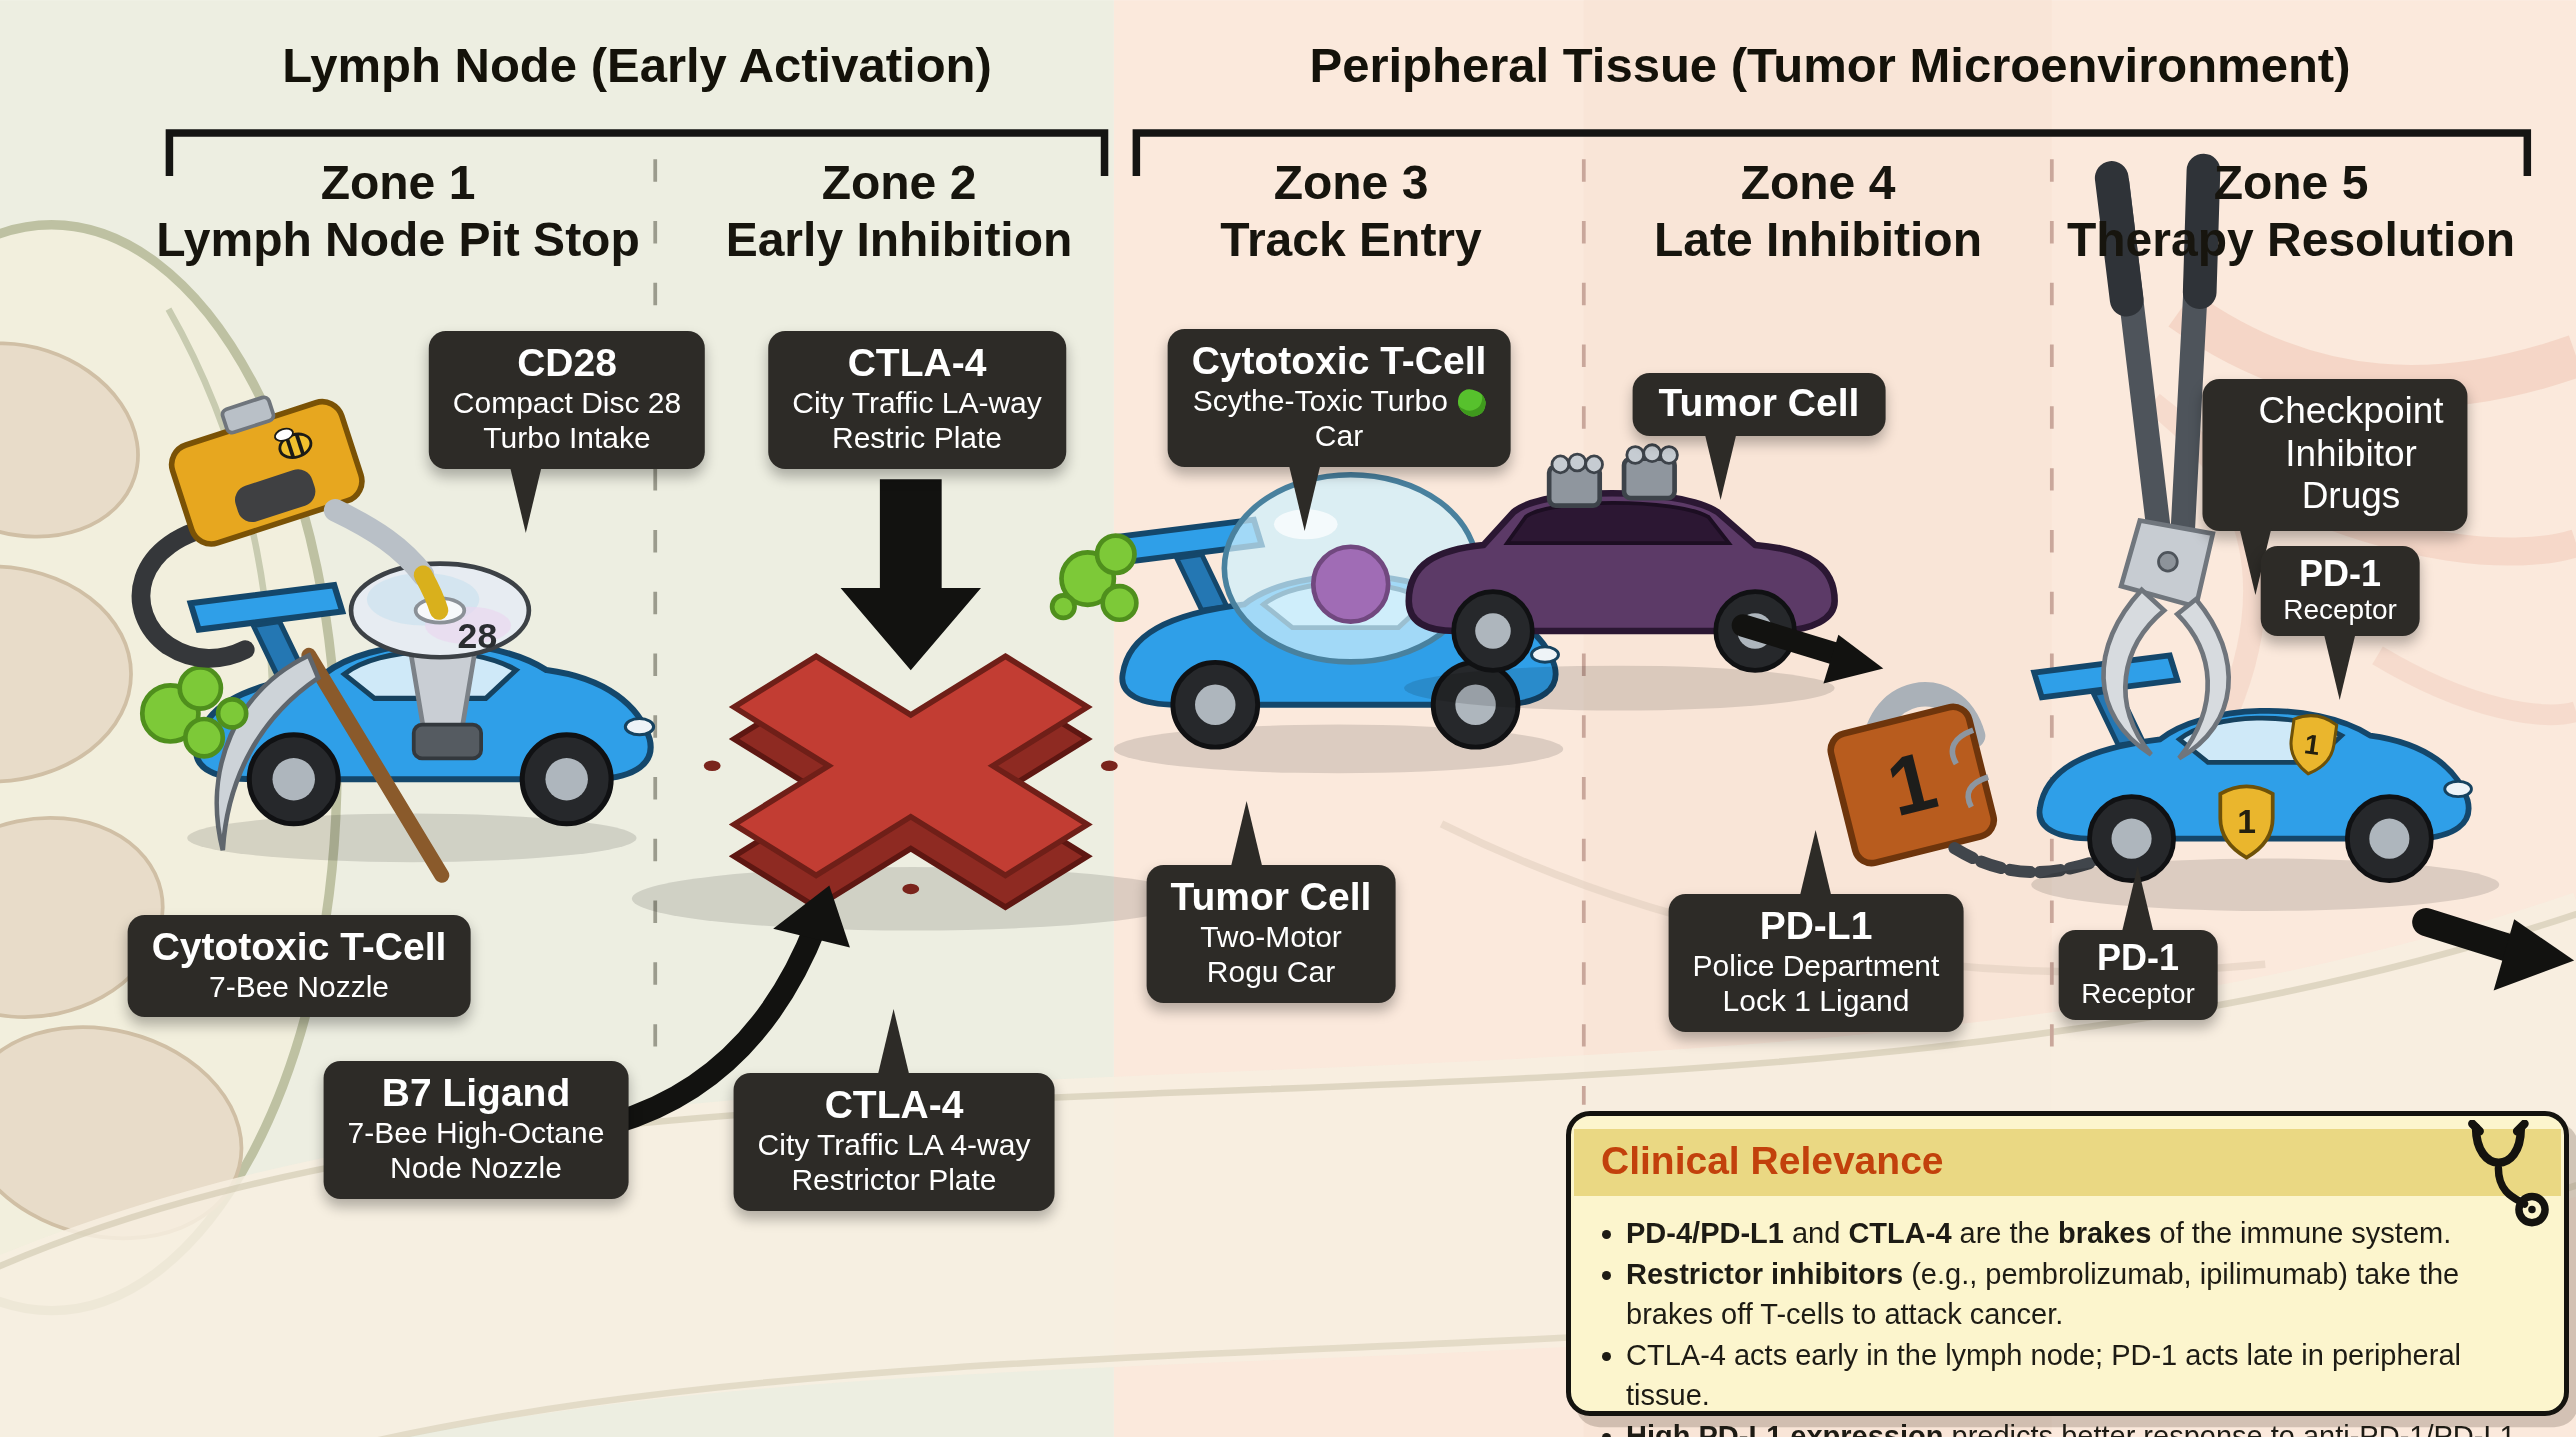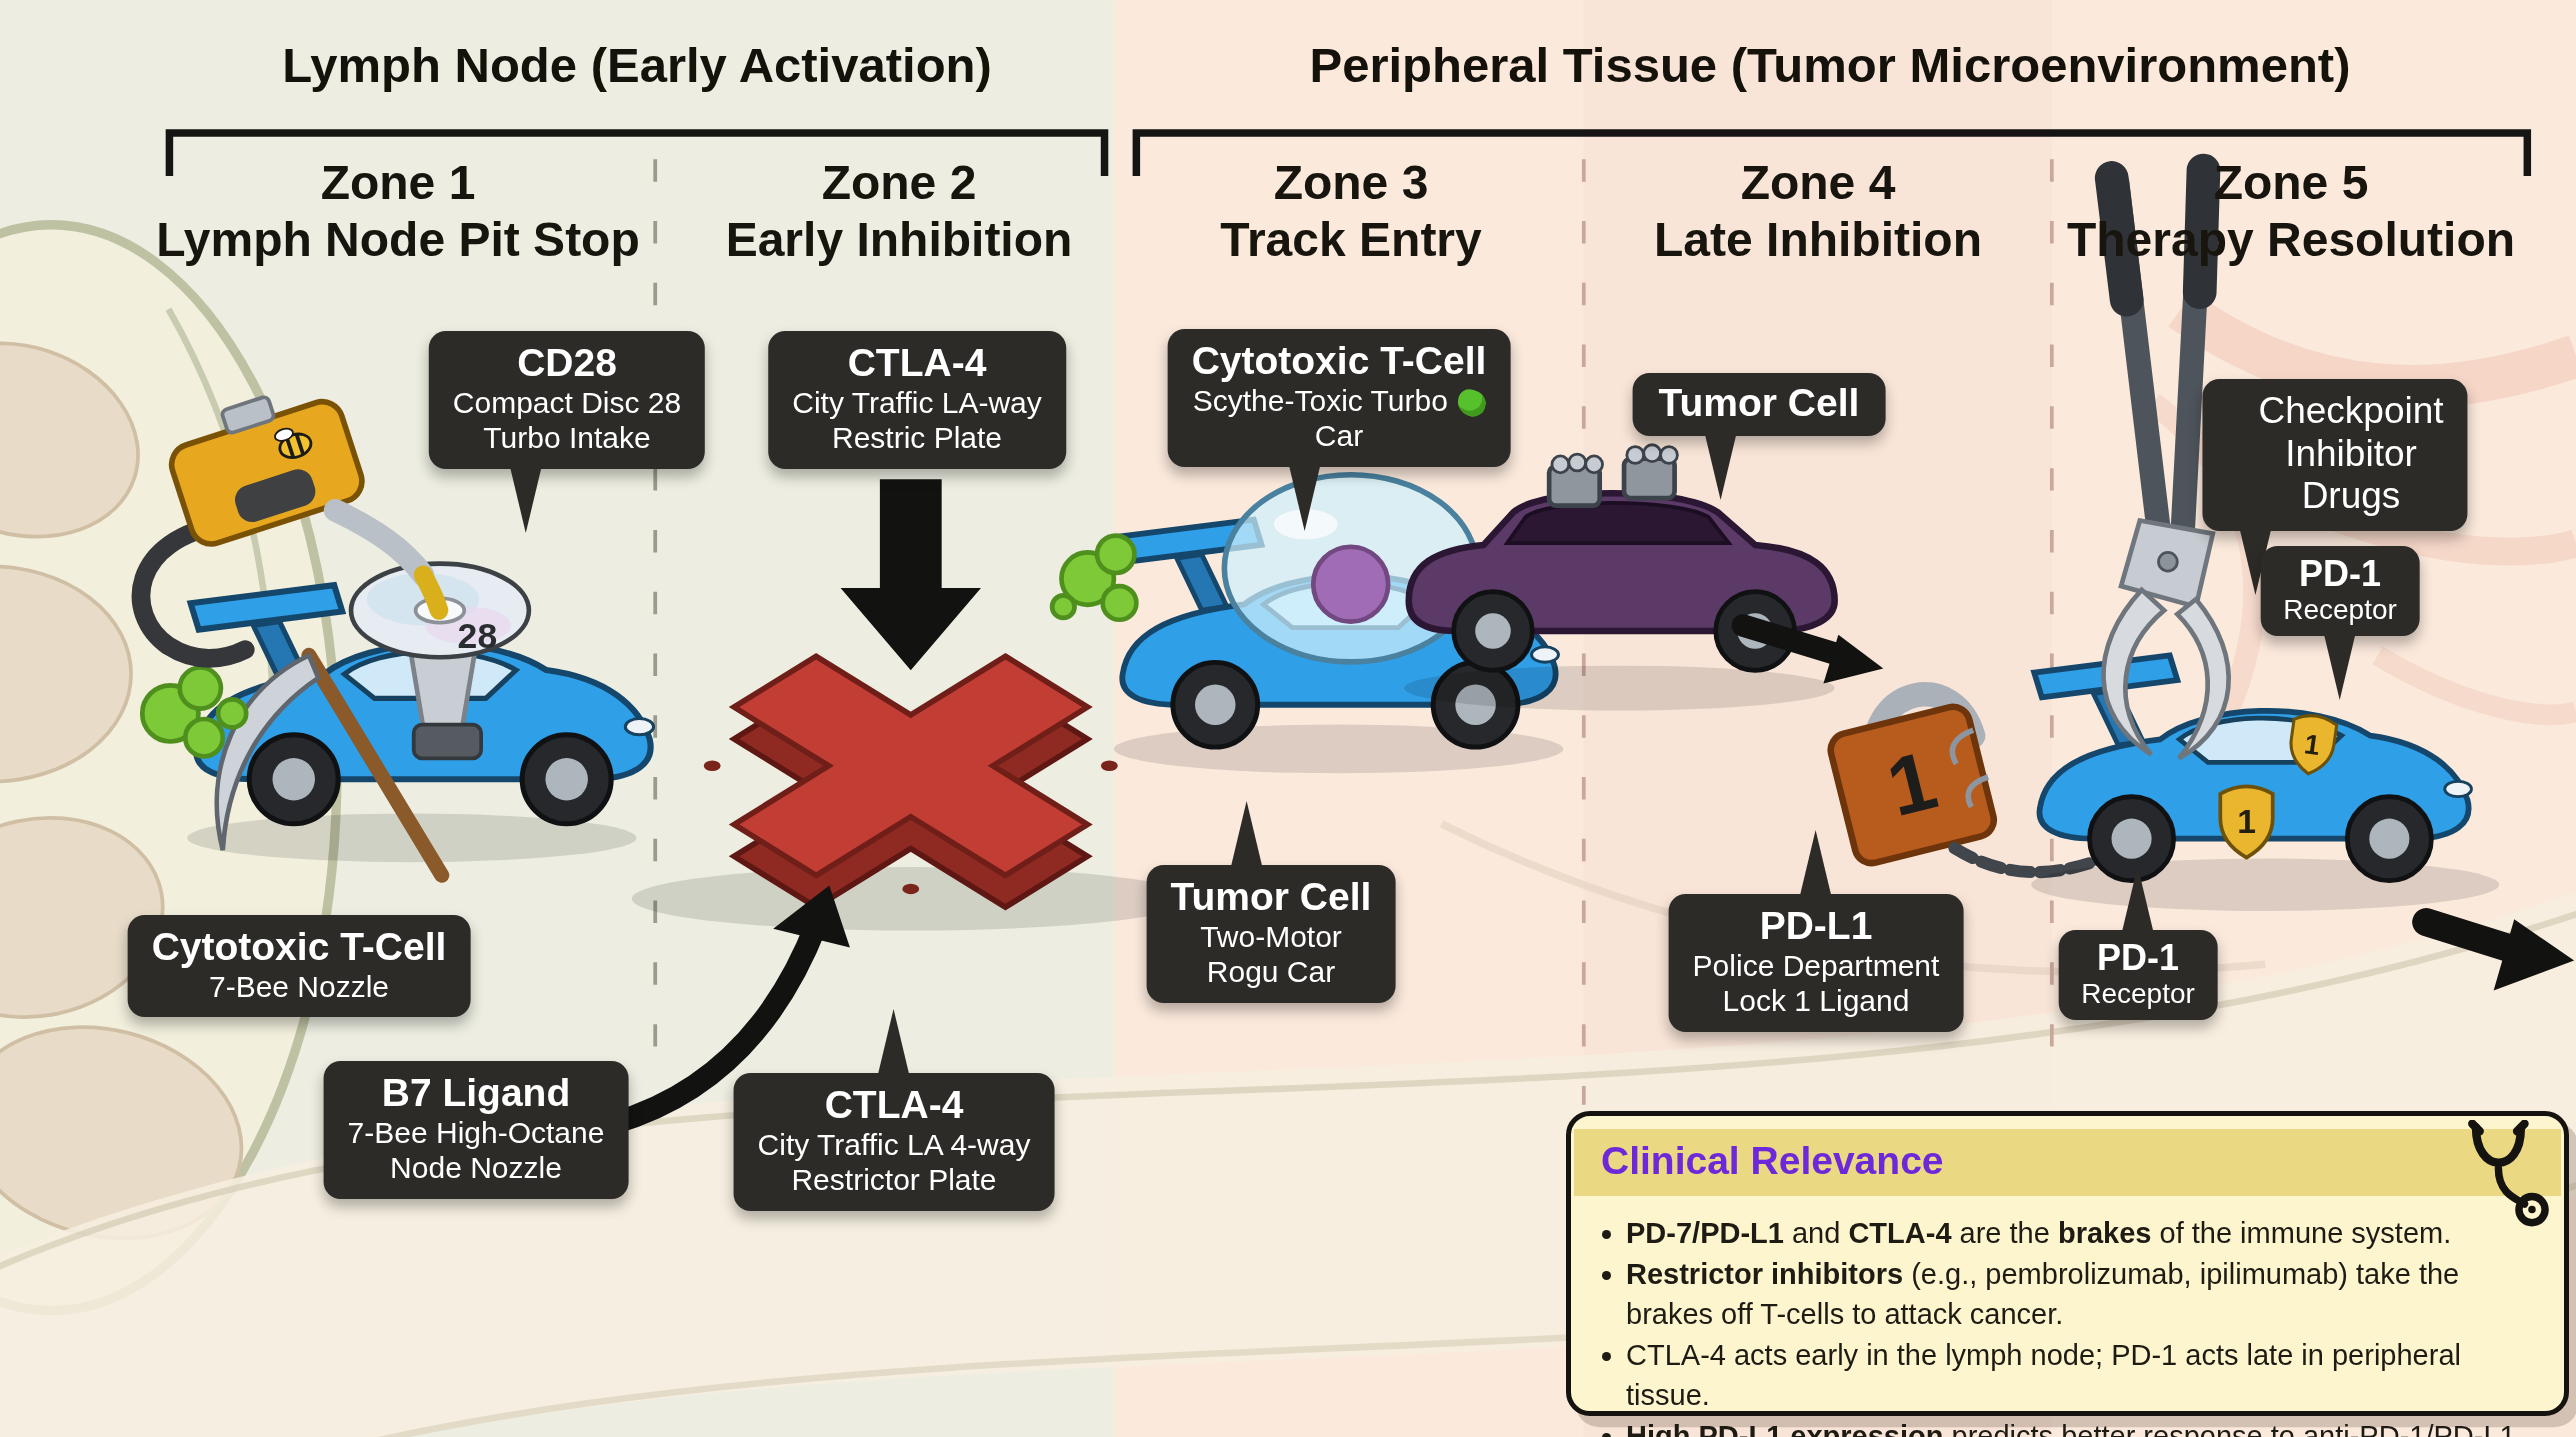--- a/index.html
+++ b/index.html
@@ -29,21 +29,21 @@
   .off-l20{left:20%;} .off-l35{left:35%;} .off-l40{left:40%;}
 
   .splat{display:inline-block;width:28px;height:26px;background:#57c12d;
     border-radius:45% 55% 50% 60%;margin-left:9.4px;vertical-align:middle;
     box-shadow:inset -4.7px -4.7px 0 #3f9a1d;transform:rotate(15deg);}
 
   #clinical{position:absolute;left:1566px;top:1111px;width:1003px;height:305px;
     background:#fcf5cd;border:5.6px solid #14130f;border-radius:24px;z-index:7;
     box-shadow:9.4px 11.2px 0 rgba(90,75,60,.25);box-sizing:border-box;}
   #clinical .band{position:absolute;left:2.8px;right:2.8px;top:13px;height:67px;background:#ead883;}
-  #clinical .clin-title{position:absolute;left:30px;top:22.5px;font-size:39px;font-weight:bold;color:#6d28d9;}
+  #clinical .clin-title{position:absolute;left:30px;top:22.5px;font-size:39px;font-weight:bold;color:#c2410c;}
   #clinical .steth{position:absolute;right:15px;top:3.7px;}
   #clinical ul{position:absolute;left:19px;right:15px;top:97px;margin:0;padding:0 0 0 36px;
     font-size:29px;line-height:1.4;color:#1d1b14;}
   #clinical li{margin:0;padding:0;}
   #clinical li span.b{font-weight:bold;}
 </style>
 </head>
 <body>
 
 <div id="canvas">
@@ -345,21 +345,21 @@
   <div class="clin-title">Clinical Relevance</div>
   <svg class="steth" width="90" height="112" viewBox="0 0 96 120">
     <path d="M18,8 C18,58 66,58 66,10" fill="none" stroke="#14130f" stroke-width="9" stroke-linecap="round"></path>
     <line x1="14" y1="4" x2="22" y2="12" stroke="#14130f" stroke-width="9" stroke-linecap="round"></line>
     <line x1="70" y1="4" x2="62" y2="12" stroke="#14130f" stroke-width="9" stroke-linecap="round"></line>
     <path d="M42,52 C42,78 60,84 70,90" fill="none" stroke="#14130f" stroke-width="8" stroke-linecap="round"></path>
     <circle cx="78" cy="96" r="14" fill="none" stroke="#14130f" stroke-width="8"></circle>
     <circle cx="78" cy="96" r="4" fill="#14130f"></circle>
   </svg>
   <ul>
-        <li><span class="b">PD-7/PD-L1</span><span> and </span><span class="b">CTLA-4</span><span> are the </span><span class="b">brakes</span><span> of the immune system.</span></li>
+        <li><span class="b">PD-4/PD-L1</span><span> and </span><span class="b">CTLA-4</span><span> are the </span><span class="b">brakes</span><span> of the immune system.</span></li>
         <li><span class="b">Restrictor inhibitors</span><span> (e.g., pembrolizumab, ipilimumab) take the brakes off T-cells to attack cancer.</span></li>
         <li><span>CTLA-4 acts early in the lymph node; PD-1 acts late in peripheral tissue.</span></li>
         <li><span class="b">High PD-L1 expression</span><span> predicts better response to anti-PD-1/PD-L1 therapy.</span></li>
       </ul>
 </div>
 
 </div>
 
 
 </body></html>

